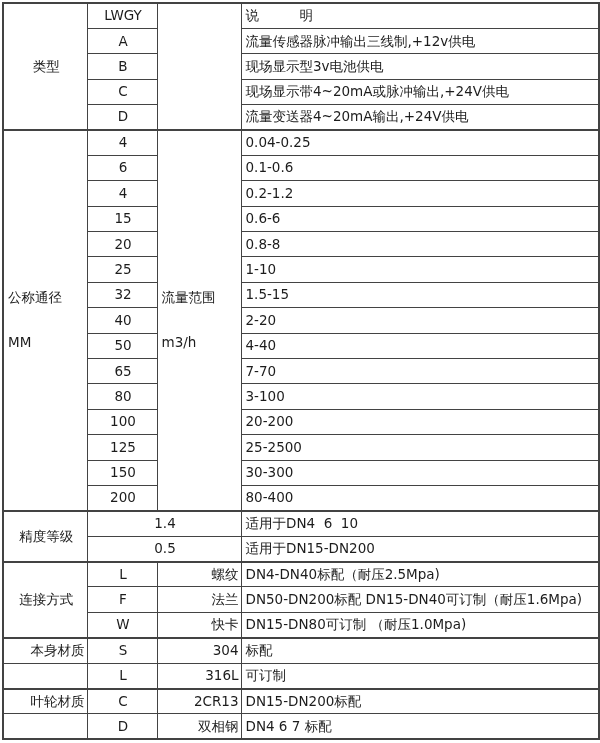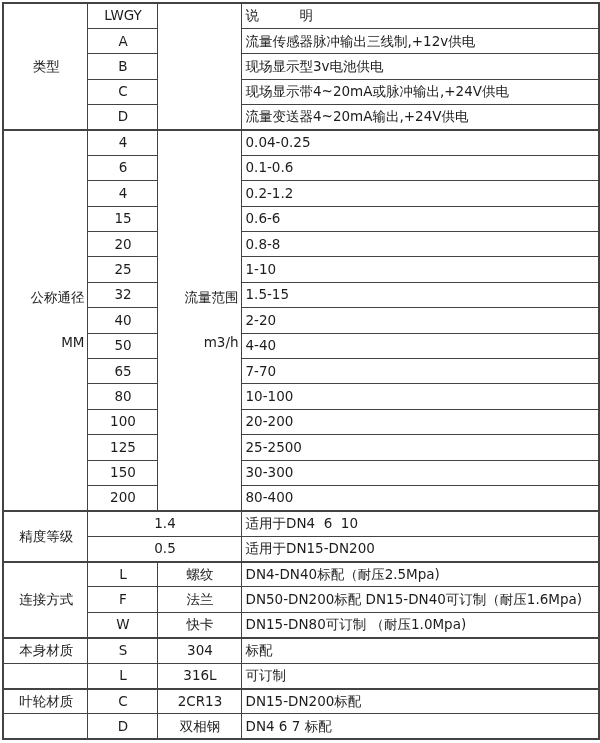--- a/index.html
+++ b/index.html
@@ -20,23 +20,23 @@
     font-size: 13.5px;
     color: #1c1c1c;
     line-height: 1.12;
     vertical-align: middle;
     padding: 0 2px 0 4px;
     overflow: hidden;
     white-space: pre;
   }
   table.spec tr { height: 25.4px; }
   td.center { text-align: center; padding: 0; margin-top: 12px; }
-  td.leftpad { text-align: center; padding-left: 4px; }
+  td.leftpad { text-align: right; padding-left: 4px; }
   tr.sec-top td { border-top: 2px solid #434343; }
-  .two-line div { text-align: right; }
+  .two-line div { text-align: left; }
 </style>
 </head>
 <body>
 
 <div class="wrap">
 <table class="spec">
   <colgroup>
     <col style="width:84px">
         <col style="width:70px">
         <col style="width:84px">
@@ -110,21 +110,21 @@
     <tr>
           <td class="center">50</td>
           <td>4-40</td>
         </tr>
     <tr>
           <td class="center">65</td>
           <td>7-70</td>
         </tr>
     <tr>
           <td class="center">80</td>
-          <td>10-100</td>
+          <td>3-100</td>
         </tr>
     <tr>
           <td class="center">100</td>
           <td>20-200</td>
         </tr>
     <tr>
           <td class="center">125</td>
           <td>25-2500</td>
         </tr>
     <tr>

